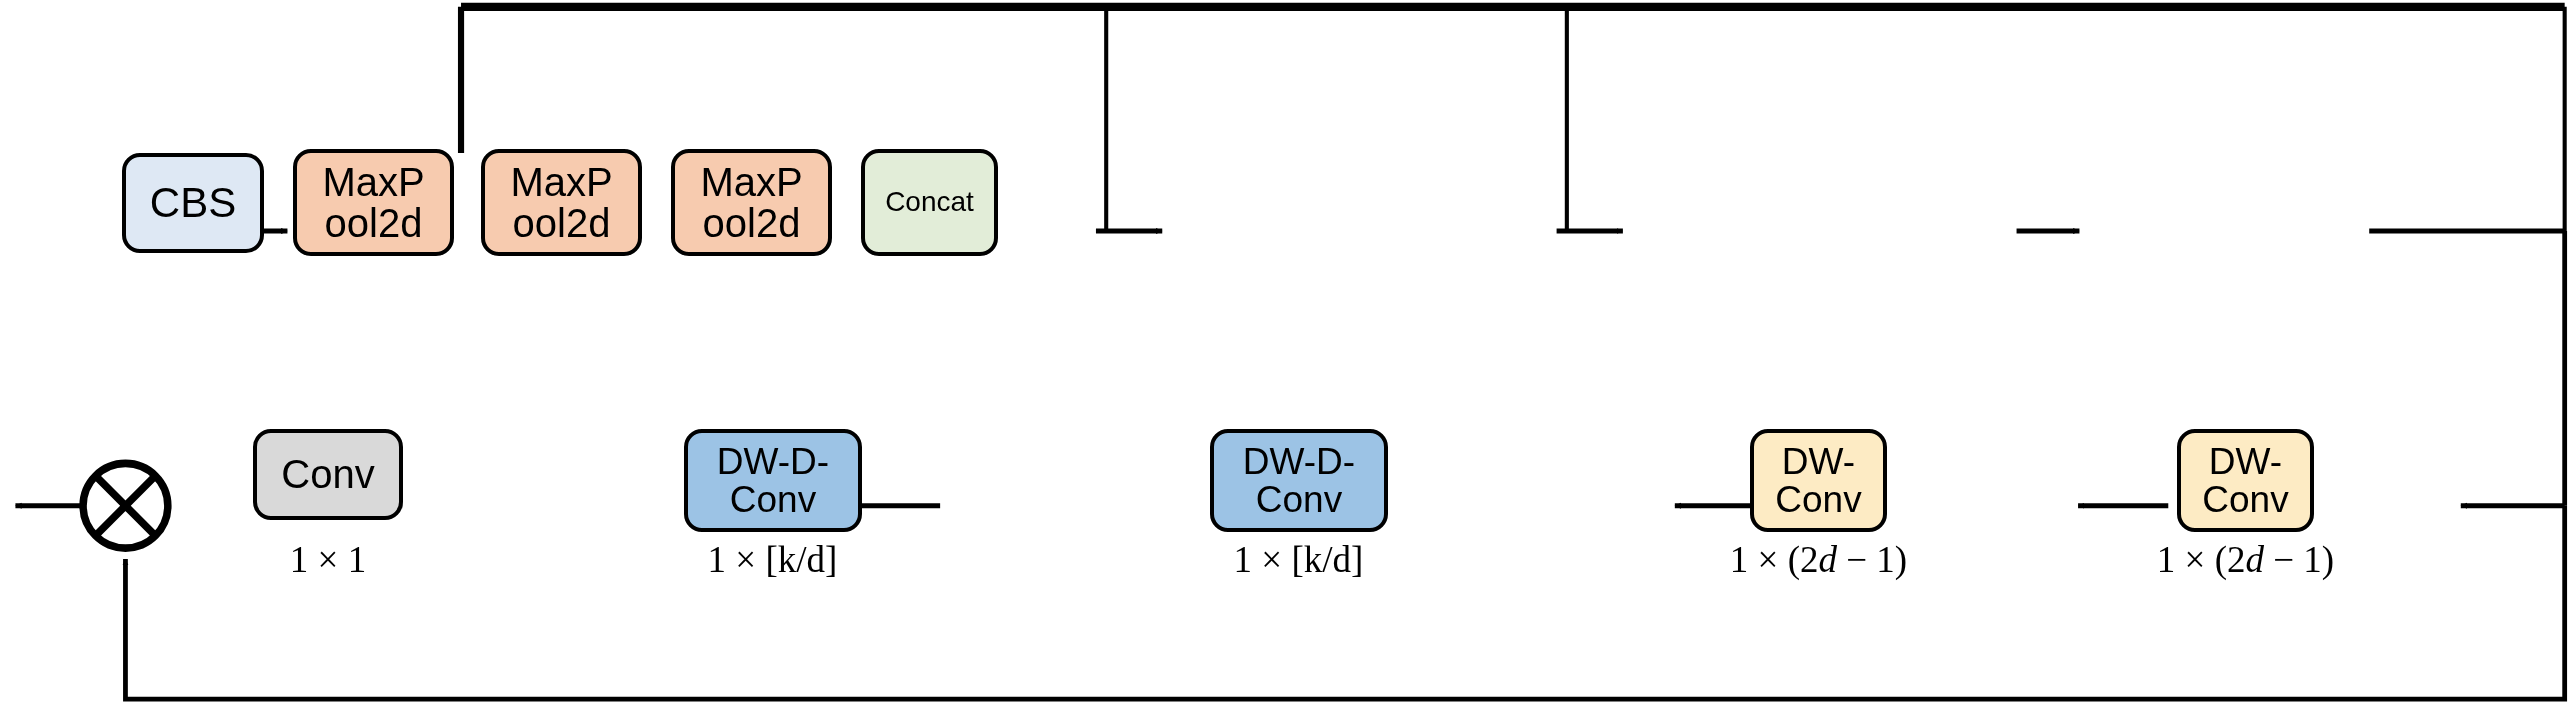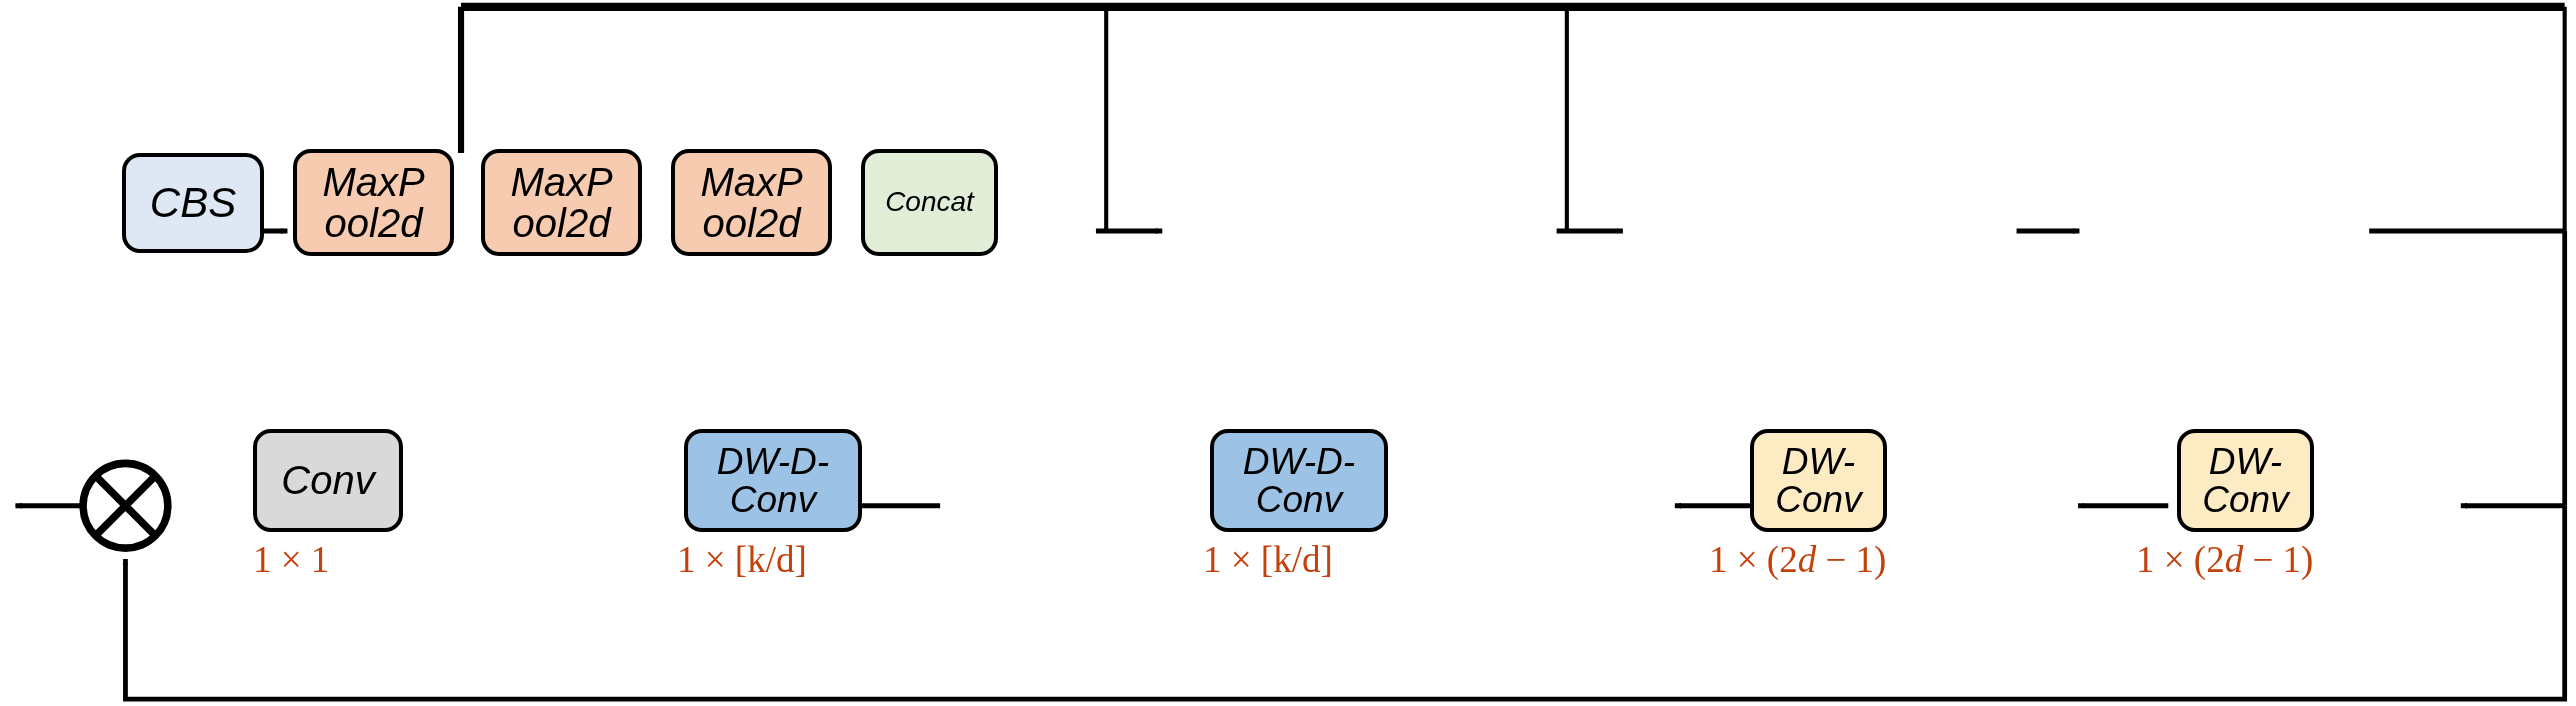--- a/index.html
+++ b/index.html
@@ -21,26 +21,25 @@
     font-family:"Liberation Sans", sans-serif;
     line-height:1.02;
     overflow:hidden;
   }
   .node-label{
     display:block;
     width:100%;
     padding:0 20px;
     box-sizing:border-box;
     word-break:break-word;
-    font-style:italic;
   }
   .cap{
     position:absolute;
-    text-align:left;
-    color:#c2410c;
+    text-align:center;
+    color:#000000;
     font-family:"Liberation Serif", serif;
     font-size:37px;
     white-space:nowrap;
     line-height:1;
   }
   .cap .it{font-style:italic;}
 </style>
 </head>
 <body>
 
@@ -109,21 +108,21 @@
   </div>
 
   <div class="node" style="left:671px; top:149px; width:161px; height:107px; background:#F7CBAF; font-size:40px;">
     <span class="node-label">MaxPool2d</span>
   </div>
 
   <div class="node" style="left:861px; top:149px; width:137px; height:107px; background:#E2EDD8; font-size:28px;">
     <span class="node-label">Concat</span>
   </div>
 
-  <div class="node" style="left:253px; top:429px; width:150px; height:103px; background:#D9D9D9; font-size:40px;">
+  <div class="node" style="left:253px; top:429px; width:150px; height:91px; background:#D9D9D9; font-size:40px;">
     <span class="node-label">Conv</span>
   </div>
   <div class="cap" style="left:253px; top:541px; width:150px;">1 × 1</div>
 
   <div class="node" style="left:684px; top:429px; width:178px; height:103px; background:#9CC3E5; font-size:37px;">
     <span class="node-label">DW-D-Conv</span>
   </div>
   <div class="cap" style="left:677px; top:541px; width:191px;">1 × [k/d]</div>
 
   <div class="node" style="left:1210px; top:429px; width:178px; height:103px; background:#9CC3E5; font-size:37px;">

